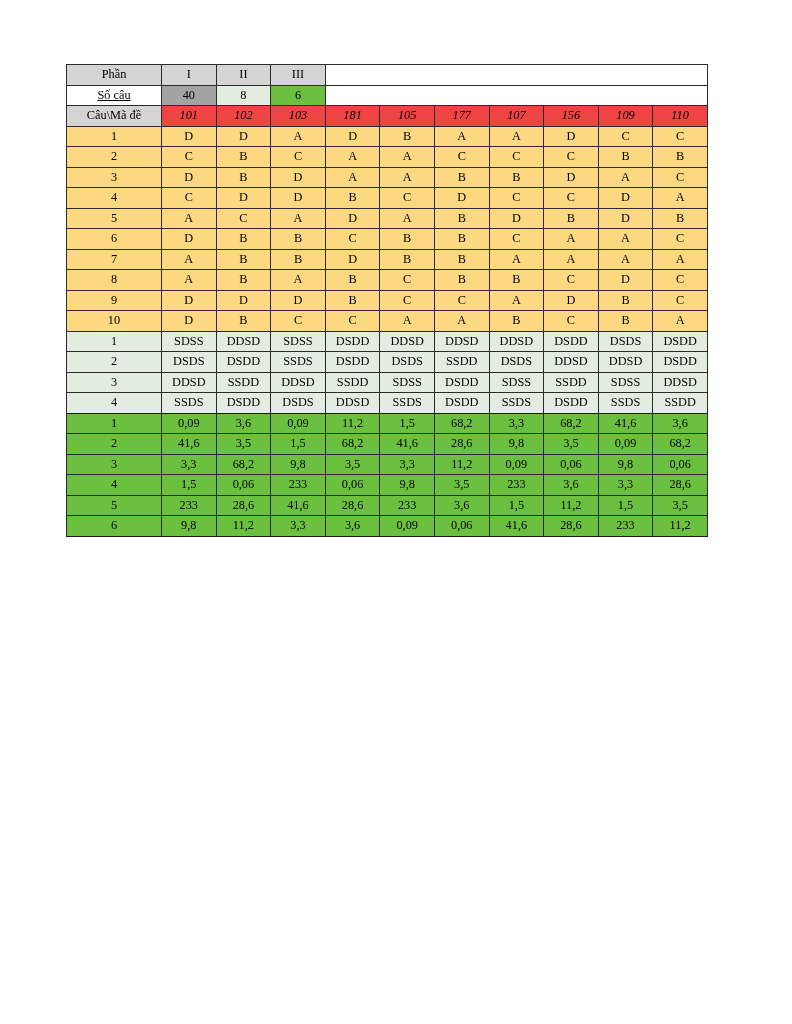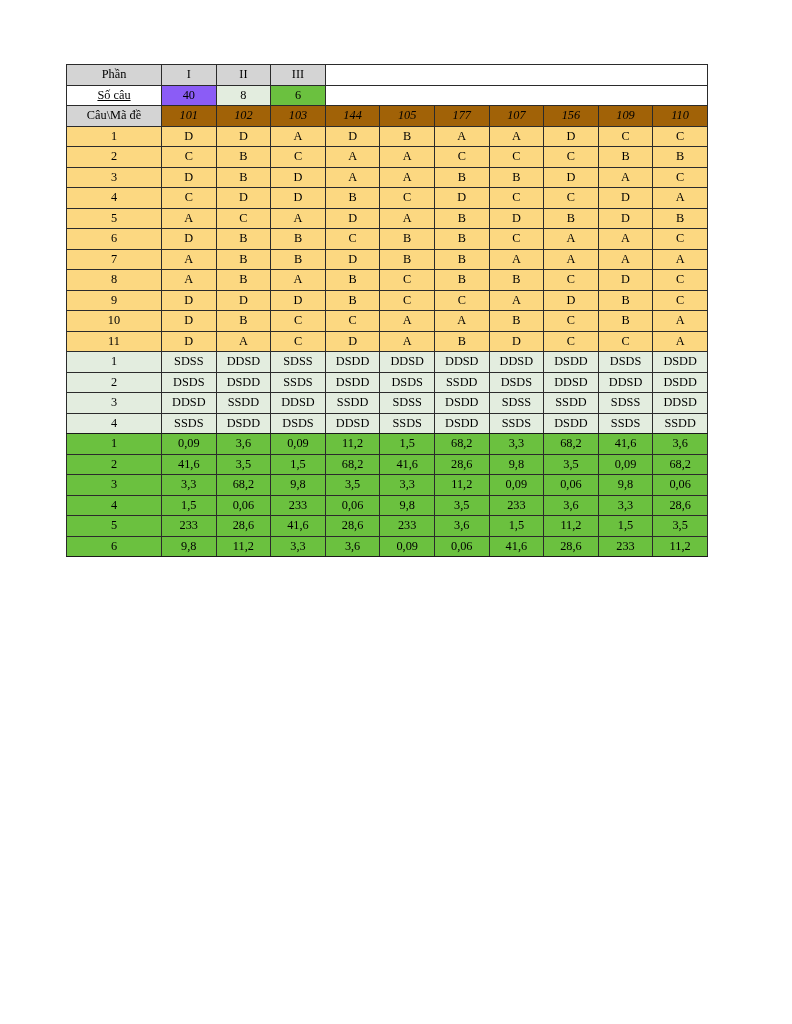--- a/index.html
+++ b/index.html
@@ -39,28 +39,28 @@
     text-align: center;
     vertical-align: middle;
     border: 1px solid #2b2b2b;
     white-space: nowrap;
     overflow: hidden;
   }
 
   
   td.hdr-grey   { background: #d4d4d4; }
   td.hdr-white  { background: #ffffff; text-decoration: underline; }
-  td.count-a    { background: #8b5cf6; }
+  td.count-a    { background: #a3a3a3; }
   td.count-b    { background: #e3eddf; }
   td.count-c    { background: #6bc13f; }
   td.blank      { border: none; background: transparent; }
 
   
   td.code {
-    background: #a16207;
+    background: #ef4444;
     font-style: italic;
   }
 
   
   td.sec-1 { background: #fcd881; }
   td.sec-2 { background: #e3eddf; }
   td.sec-3 { background: #6bc13f; }
 
   
   tr.sec-start > td { border-top: 1px solid #1a1a1a; }
@@ -97,21 +97,21 @@
           <td class="count-a">40</td>
           <td class="count-b">8</td>
           <td class="count-c">6</td>
           <td class="blank" colspan="7"></td>
         </tr>
         <tr>
           <td class="hdr-grey">Câu\Mã đề</td>
           <td class="code">101</td>
           <td class="code">102</td>
           <td class="code">103</td>
-          <td class="code">144</td>
+          <td class="code">181</td>
           <td class="code">105</td>
           <td class="code">177</td>
           <td class="code">107</td>
           <td class="code">156</td>
           <td class="code">109</td>
           <td class="code">110</td>
         </tr>
         <tr class="sec-start">
           <td class="sec-1">1</td>
           <td class="sec-1">D</td>
@@ -235,33 +235,20 @@
           <td class="sec-1">B</td>
           <td class="sec-1">C</td>
           <td class="sec-1">C</td>
           <td class="sec-1">A</td>
           <td class="sec-1">A</td>
           <td class="sec-1">B</td>
           <td class="sec-1">C</td>
           <td class="sec-1">B</td>
           <td class="sec-1">A</td>
         </tr>
-        <tr>
-          <td class="sec-1">11</td>
-          <td class="sec-1">D</td>
-          <td class="sec-1">A</td>
-          <td class="sec-1">C</td>
-          <td class="sec-1">D</td>
-          <td class="sec-1">A</td>
-          <td class="sec-1">B</td>
-          <td class="sec-1">D</td>
-          <td class="sec-1">C</td>
-          <td class="sec-1">C</td>
-          <td class="sec-1">A</td>
-        </tr>
         <tr class="sec-start">
           <td class="sec-2">1</td>
           <td class="sec-2">SDSS</td>
           <td class="sec-2">DDSD</td>
           <td class="sec-2">SDSS</td>
           <td class="sec-2">DSDD</td>
           <td class="sec-2">DDSD</td>
           <td class="sec-2">DDSD</td>
           <td class="sec-2">DDSD</td>
           <td class="sec-2">DSDD</td>

